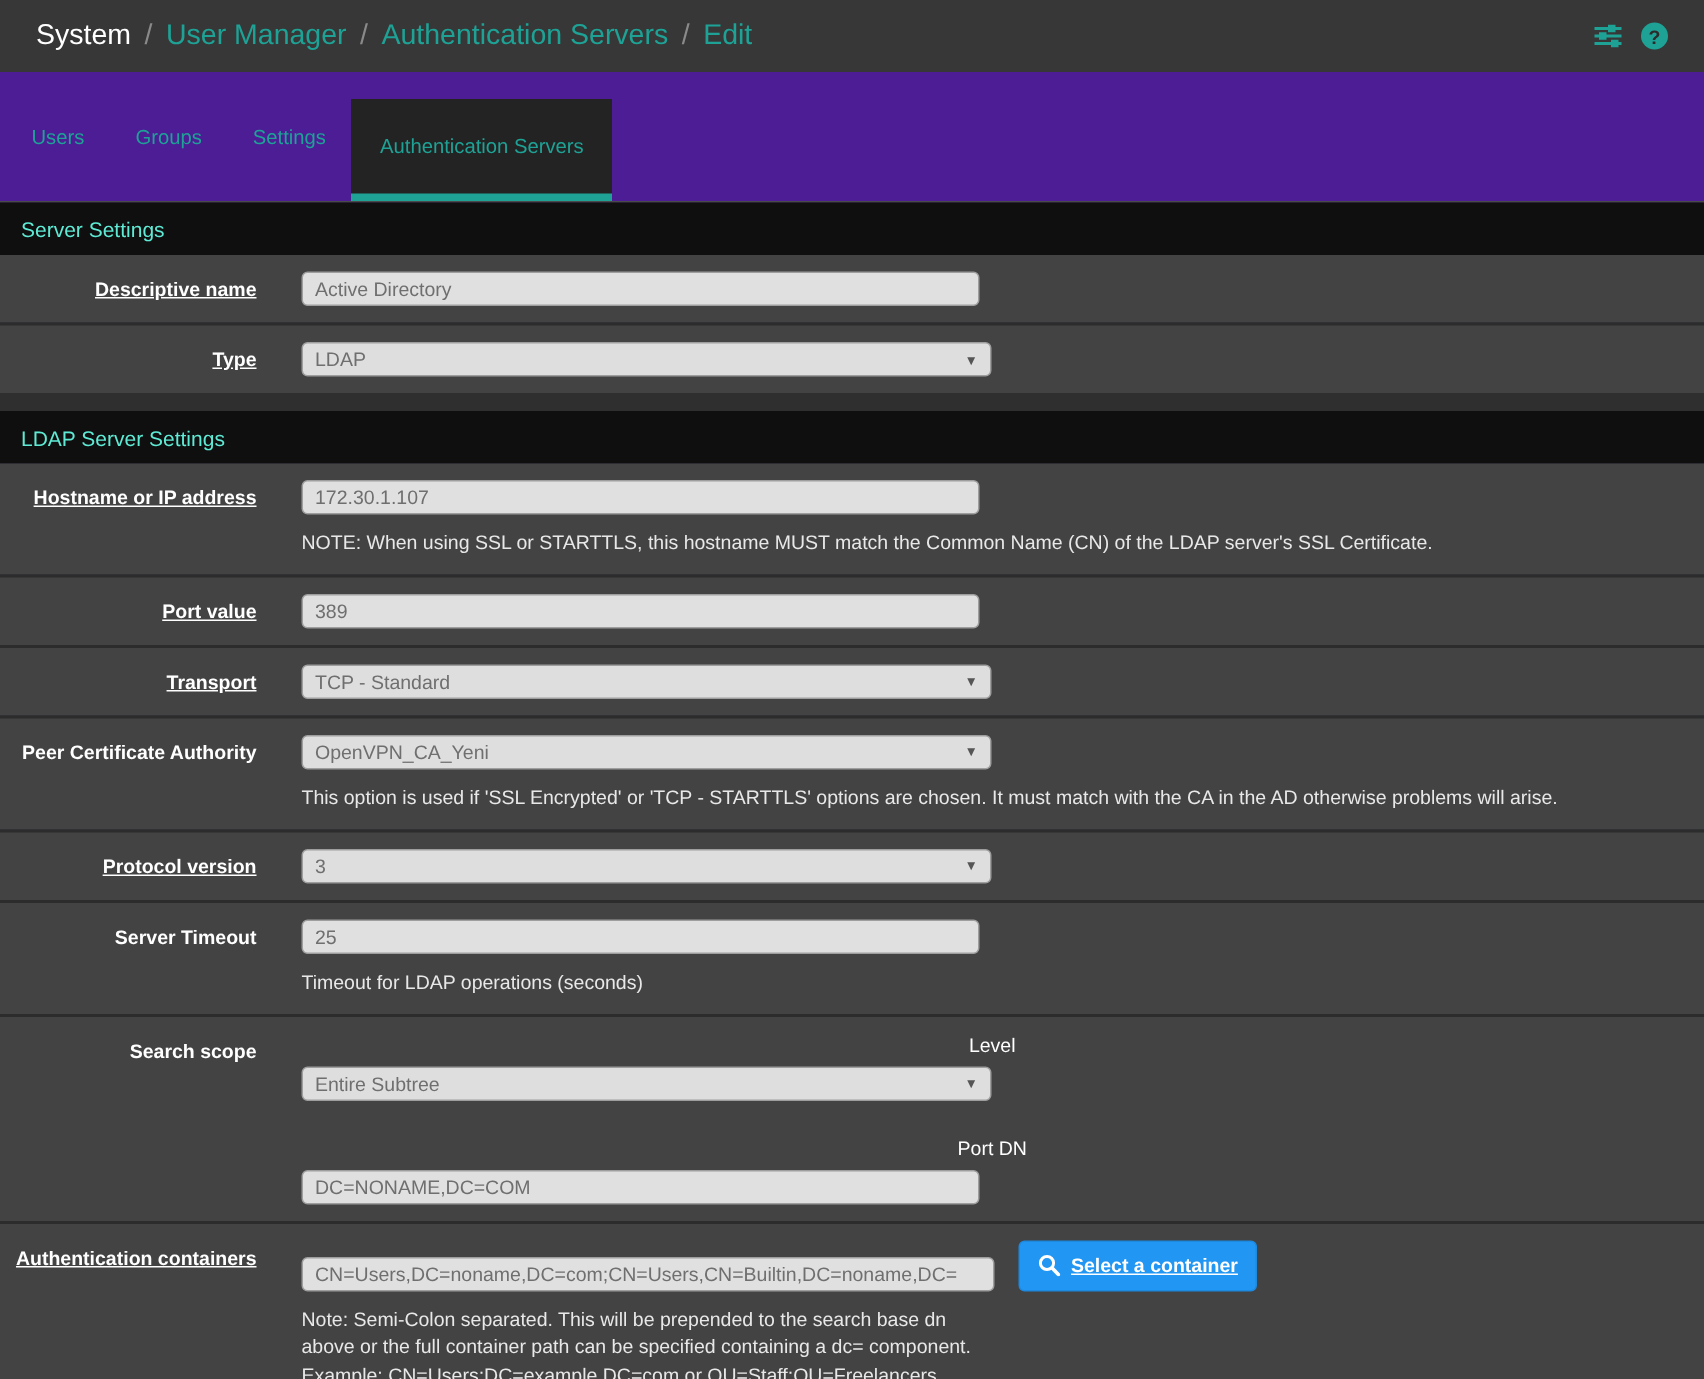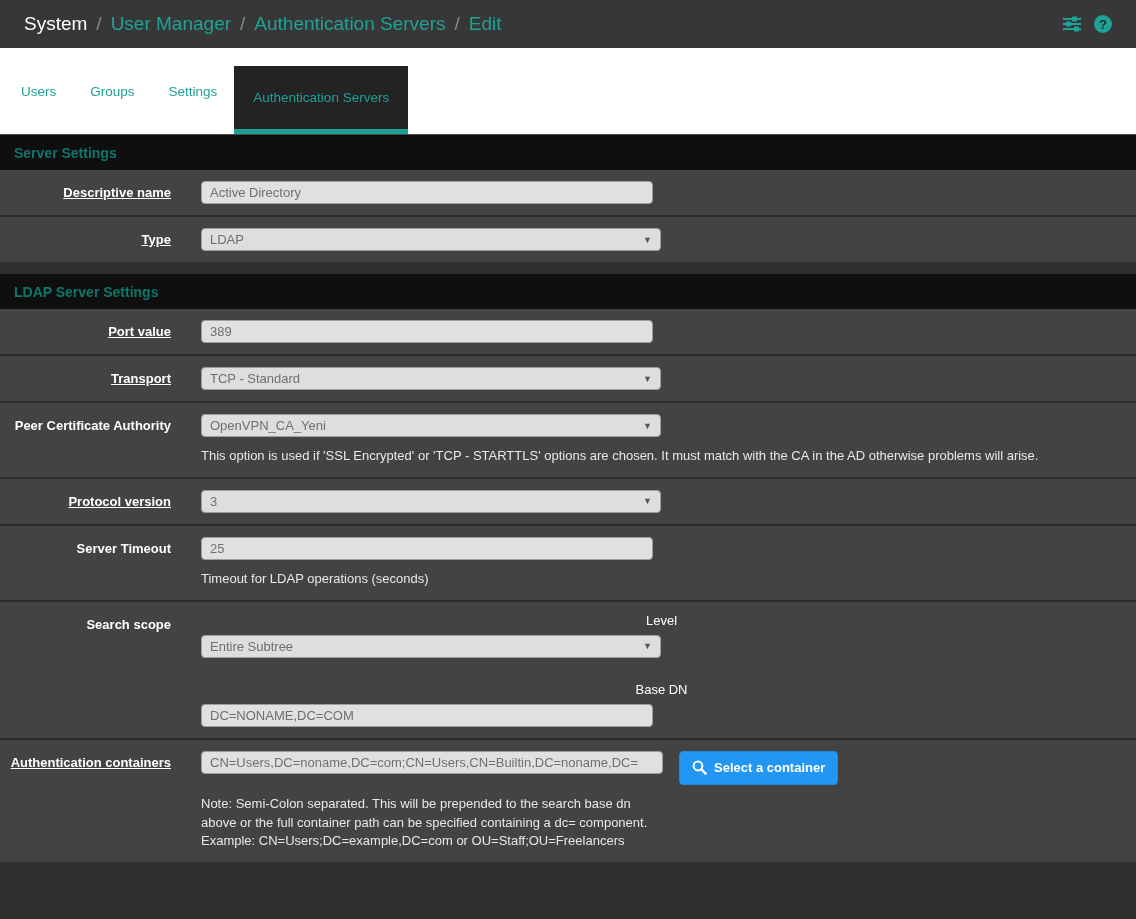--- a/index.html
+++ b/index.html
@@ -28,21 +28,21 @@
   .help-circle {
     width:18px; height:18px; border-radius:50%;
     background:#1ea296; color:#2b2b2b;
     font-weight:bold; font-size:13px;
     display:flex; align-items:center; justify-content:center;
   }
 
   
   .tabbar {
     height:87px;
-    background:#ffffff;
+    background:#4c1d95;
     display:flex;
     align-items:center;
     padding:0 4px;
     border-bottom:1px solid #4a4a4a;
   }
   .tab {
     color:#1ea296;
     padding:0 17px;
     font-size:13.5px;
     cursor:pointer;
@@ -59,23 +59,23 @@
   }
 
   
   .panel { margin-bottom:12px; }
   .panel-header {
     height:35px;
     background:#0f0f0f;
     display:flex;
     align-items:center;
     padding:0 14px;
-    font-weight:bold;
+    font-weight:normal;
     font-size:14px;
-    color:#0f766e;
+    color:#5eead4;
   }
   .panel-body { background:#0f172a; }
 
   .form-row {
     display:flex;
     padding:11px 0;
     background:#434343;
   }
   .form-row + .form-row { border-top:2px solid #2c2c2c; }
 
@@ -132,36 +132,37 @@
   .note.narrow { width:462px; }
 
   .sub-label {
     color:#fff;
     font-size:13px;
     margin-bottom:7px;
     text-align:center;
   }
   .group-gap { height:24px; }
 
-  .containers-line { display:flex; align-items:flex-start; }
+  .containers-line { display:flex; align-items:flex-end; }
   .btn-blue {
     margin-left:16px;
     background:#2196f3;
     color:#fff;
     border:1px solid #1d89df;
     border-radius:4px;
     height:34px;
     padding:0 12px;
     font-size:13px;
     font-weight:bold;
     display:inline-flex;
     align-items:center;
     gap:7px;
     cursor:pointer;
     font-family:"Liberation Sans","DejaVu Sans",sans-serif;
+    text-decoration:underline;
   }
 </style>
 </head>
 <body>
 
 <div class="topbar">
   <div class="breadcrumb">
     <span class="crumb-root">System</span>
     <span class="crumb-sep">/</span>
     <span class="crumb-link">User Manager</span>
@@ -217,20 +218,27 @@
       </div>
     </div>
 
   </div>
 </div>
 
 <div class="panel">
   <div class="panel-header">LDAP Server Settings</div>
   <div class="panel-body">
 
+    <div class="form-row">
+      <div class="label-col u"><span class="lbl">Hostname or IP address</span></div>
+      <div class="control-col">
+        <input class="txt" type="text" value="172.30.1.107" style="">
+        <div class="note">NOTE: When using SSL or STARTTLS, this hostname MUST match the Common Name (CN) of the LDAP server's SSL Certificate.</div>
+      </div>
+    </div>
 
     <div class="form-row">
       <div class="label-col u"><span class="lbl">Port value</span></div>
       <div class="control-col">
         <input class="txt" type="text" value="389" style="">
       </div>
     </div>
 
     <div class="form-row">
       <div class="label-col u"><span class="lbl">Transport</span></div>
@@ -273,21 +281,21 @@
 
     <div class="form-row">
       <div class="label-col"><span class="lbl">Search scope</span></div>
       <div class="control-col">
         <div class="sub-label">Level</div>
         <div class="select">
           <span>Entire Subtree</span>
           <span class="caret">▼</span>
         </div>
         <div class="group-gap"></div>
-        <div class="sub-label">Base DN</div>
+        <div class="sub-label">Port DN</div>
         <input class="txt" type="text" value="DC=NONAME,DC=COM" style="">
       </div>
     </div>
 
     <div class="form-row">
       <div class="label-col u"><span class="lbl">Authentication containers</span></div>
       <div class="control-col">
         <div class="containers-line">
           <input class="txt wide" type="text" value="CN=Users,DC=noname,DC=com;CN=Users,CN=Builtin,DC=noname,DC=" style="">
           <button class="btn-blue">

